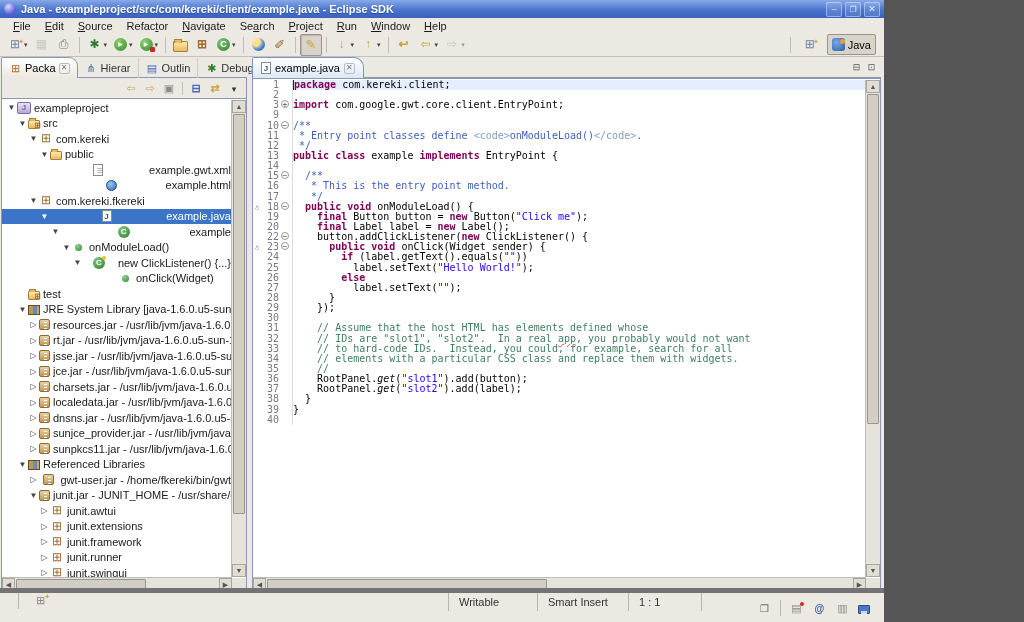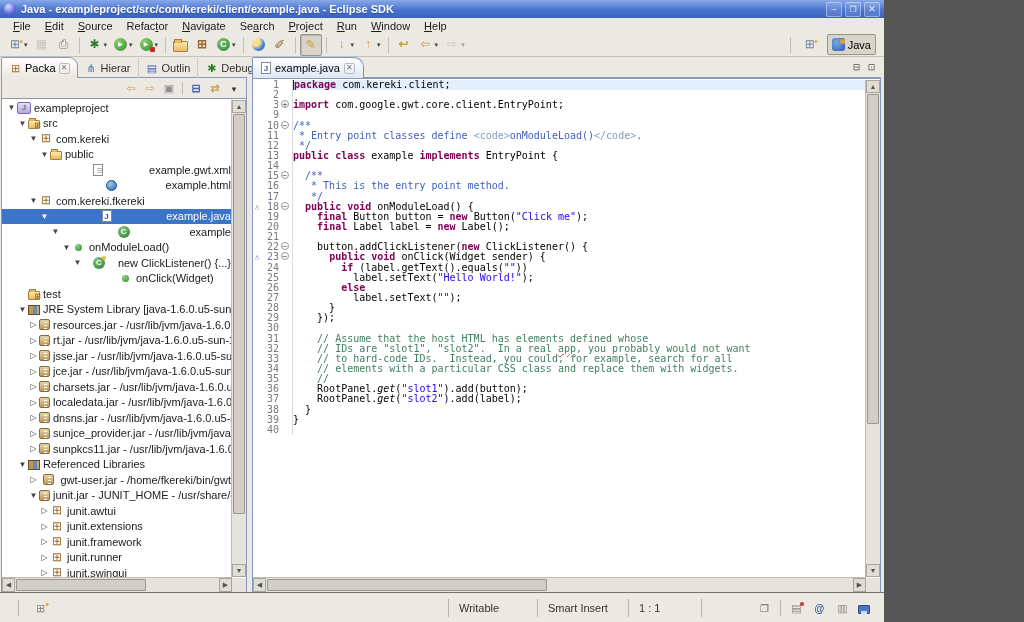--- a/index.html
+++ b/index.html
@@ -128,21 +128,21 @@
   .caret{display:inline-block;width:1px;height:10px;background:#222;vertical-align:top;}
   .seg-k{color:#7f0055;font-weight:bold;}
   .seg-s{color:#2a00ff;}
   .seg-c{color:#3f7f5f;}
   .seg-ce{color:#3f7f5f;text-decoration:underline wavy #e04040 1px;}
   .seg-j{color:#3f5fbf;}
   .seg-jt{color:#7f9fbf;}
   .seg-p{color:#000;}
   .seg-i{color:#000;font-style:italic;}
   
-  .statusbar{position:absolute;left:0;right:0;bottom:0;height:29px;background:#ece9e3;border-top:1px solid #737373;display:flex;align-items:center;font-size:11px;color:#333;}
+  .statusbar{position:absolute;left:0;right:0;bottom:0;height:29px;background:#ece9e3;border-top:5px solid #737373;display:flex;font-size:11px;color:#333;}
   .sb-sep{width:1px;height:16px;background:#b8b4ac;}
   .sb-cell{height:18px;line-height:18px;padding:0 10px;border-right:1px solid #b8b4ac;}
   .sb-icons{margin-left:auto;display:flex;align-items:center;gap:8px;padding-right:14px;}
   .st{width:15px;height:14px;text-align:center;line-height:14px;font-size:11px;font-style:normal;position:relative;}
   .st-fast::before{content:"⊞";color:#8a8a8a;}
   .st-fast::after{content:"✦";position:absolute;right:-2px;top:-3px;font-size:7px;color:#e0a520;}
   .st-restore::before{content:"❐";color:#6a6a6a;font-size:10px;}
   .st-problems::before{content:"▤";color:#8a8a8a;}
   .st-problems::after{content:"";position:absolute;right:0;top:1px;width:4px;height:4px;background:#d03020;border-radius:50%;}
   .st-javadoc::before{content:"@";color:#2a5aa8;font-weight:bold;font-size:10px;}
@@ -488,21 +488,20 @@
             <div class="cline"><span class="ann"></span><span class="num">11</span><span class="fold"></span><span class="ct"><span class="seg-j"> * Entry point classes define </span><span class="seg-jt">&lt;code&gt;</span><span class="seg-j">onModuleLoad()</span><span class="seg-jt">&lt;/code&gt;</span><span class="seg-j">.</span></span></div>
             <div class="cline"><span class="ann"></span><span class="num">12</span><span class="fold"></span><span class="ct"><span class="seg-j"> */</span></span></div>
             <div class="cline"><span class="ann"></span><span class="num">13</span><span class="fold"></span><span class="ct"><span class="seg-k">public</span><span class="seg-p"> </span><span class="seg-k">class</span><span class="seg-p"> example </span><span class="seg-k">implements</span><span class="seg-p"> EntryPoint {</span></span></div>
             <div class="cline"><span class="ann"></span><span class="num">14</span><span class="fold"></span><span class="ct"></span></div>
             <div class="cline"><span class="ann"></span><span class="num">15</span><span class="fold"><span class="fc">−</span></span><span class="ct"><span class="seg-j">  /**</span></span></div>
             <div class="cline"><span class="ann"></span><span class="num">16</span><span class="fold"></span><span class="ct"><span class="seg-j">   * This is the entry point method.</span></span></div>
             <div class="cline"><span class="ann"></span><span class="num">17</span><span class="fold"></span><span class="ct"><span class="seg-j">   */</span></span></div>
             <div class="cline"><span class="ann">△</span><span class="num">18</span><span class="fold"><span class="fc">−</span></span><span class="ct"><span class="seg-p">  </span><span class="seg-k">public</span><span class="seg-p"> </span><span class="seg-k">void</span><span class="seg-p"> onModuleLoad() {</span></span></div>
             <div class="cline"><span class="ann"></span><span class="num">19</span><span class="fold"></span><span class="ct"><span class="seg-p">    </span><span class="seg-k">final</span><span class="seg-p"> Button button = </span><span class="seg-k">new</span><span class="seg-p"> Button(</span><span class="seg-s">"Click me"</span><span class="seg-p">);</span></span></div>
             <div class="cline"><span class="ann"></span><span class="num">20</span><span class="fold"></span><span class="ct"><span class="seg-p">    </span><span class="seg-k">final</span><span class="seg-p"> Label label = </span><span class="seg-k">new</span><span class="seg-p"> Label();</span></span></div>
-            <div class="cline"><span class="ann"></span><span class="num">21</span><span class="fold"></span><span class="ct"></span></div>
             <div class="cline"><span class="ann"></span><span class="num">22</span><span class="fold"><span class="fc">−</span></span><span class="ct"><span class="seg-p">    button.addClickListener(</span><span class="seg-k">new</span><span class="seg-p"> ClickListener() {</span></span></div>
             <div class="cline"><span class="ann">△</span><span class="num">23</span><span class="fold"><span class="fc">−</span></span><span class="ct"><span class="seg-p">      </span><span class="seg-k">public</span><span class="seg-p"> </span><span class="seg-k">void</span><span class="seg-p"> onClick(Widget sender) {</span></span></div>
             <div class="cline"><span class="ann"></span><span class="num">24</span><span class="fold"></span><span class="ct"><span class="seg-p">        </span><span class="seg-k">if</span><span class="seg-p"> (label.getText().equals(</span><span class="seg-s">""</span><span class="seg-p">))</span></span></div>
             <div class="cline"><span class="ann"></span><span class="num">25</span><span class="fold"></span><span class="ct"><span class="seg-p">          label.setText(</span><span class="seg-s">"Hello World!"</span><span class="seg-p">);</span></span></div>
             <div class="cline"><span class="ann"></span><span class="num">26</span><span class="fold"></span><span class="ct"><span class="seg-p">        </span><span class="seg-k">else</span></span></div>
             <div class="cline"><span class="ann"></span><span class="num">27</span><span class="fold"></span><span class="ct"><span class="seg-p">          label.setText(</span><span class="seg-s">""</span><span class="seg-p">);</span></span></div>
             <div class="cline"><span class="ann"></span><span class="num">28</span><span class="fold"></span><span class="ct"><span class="seg-p">      }</span></span></div>
             <div class="cline"><span class="ann"></span><span class="num">29</span><span class="fold"></span><span class="ct"><span class="seg-p">    });</span></span></div>
             <div class="cline"><span class="ann"></span><span class="num">30</span><span class="fold"></span><span class="ct"></span></div>
             <div class="cline"><span class="ann"></span><span class="num">31</span><span class="fold"></span><span class="ct"><span class="seg-c">    // Assume that the host HTML has elements defined whose</span></span></div>

